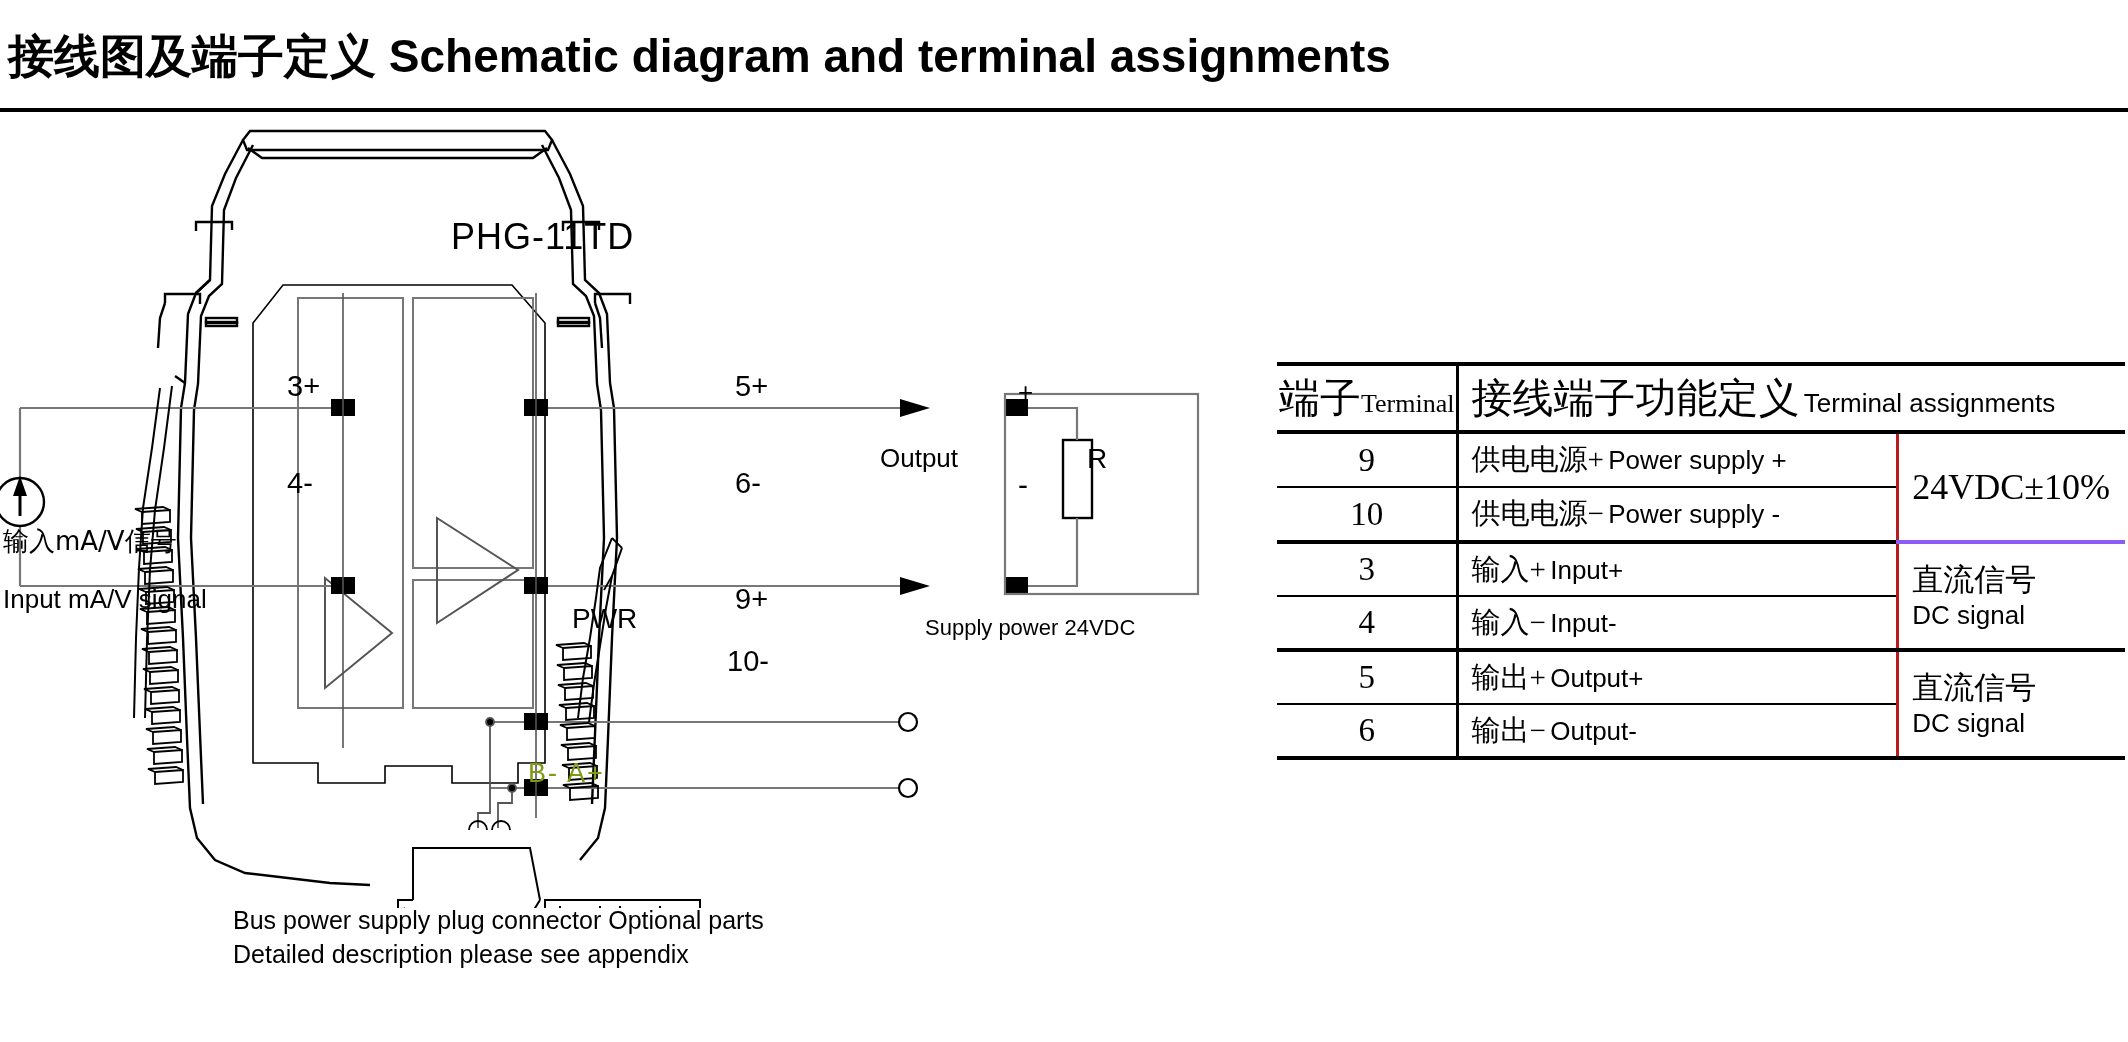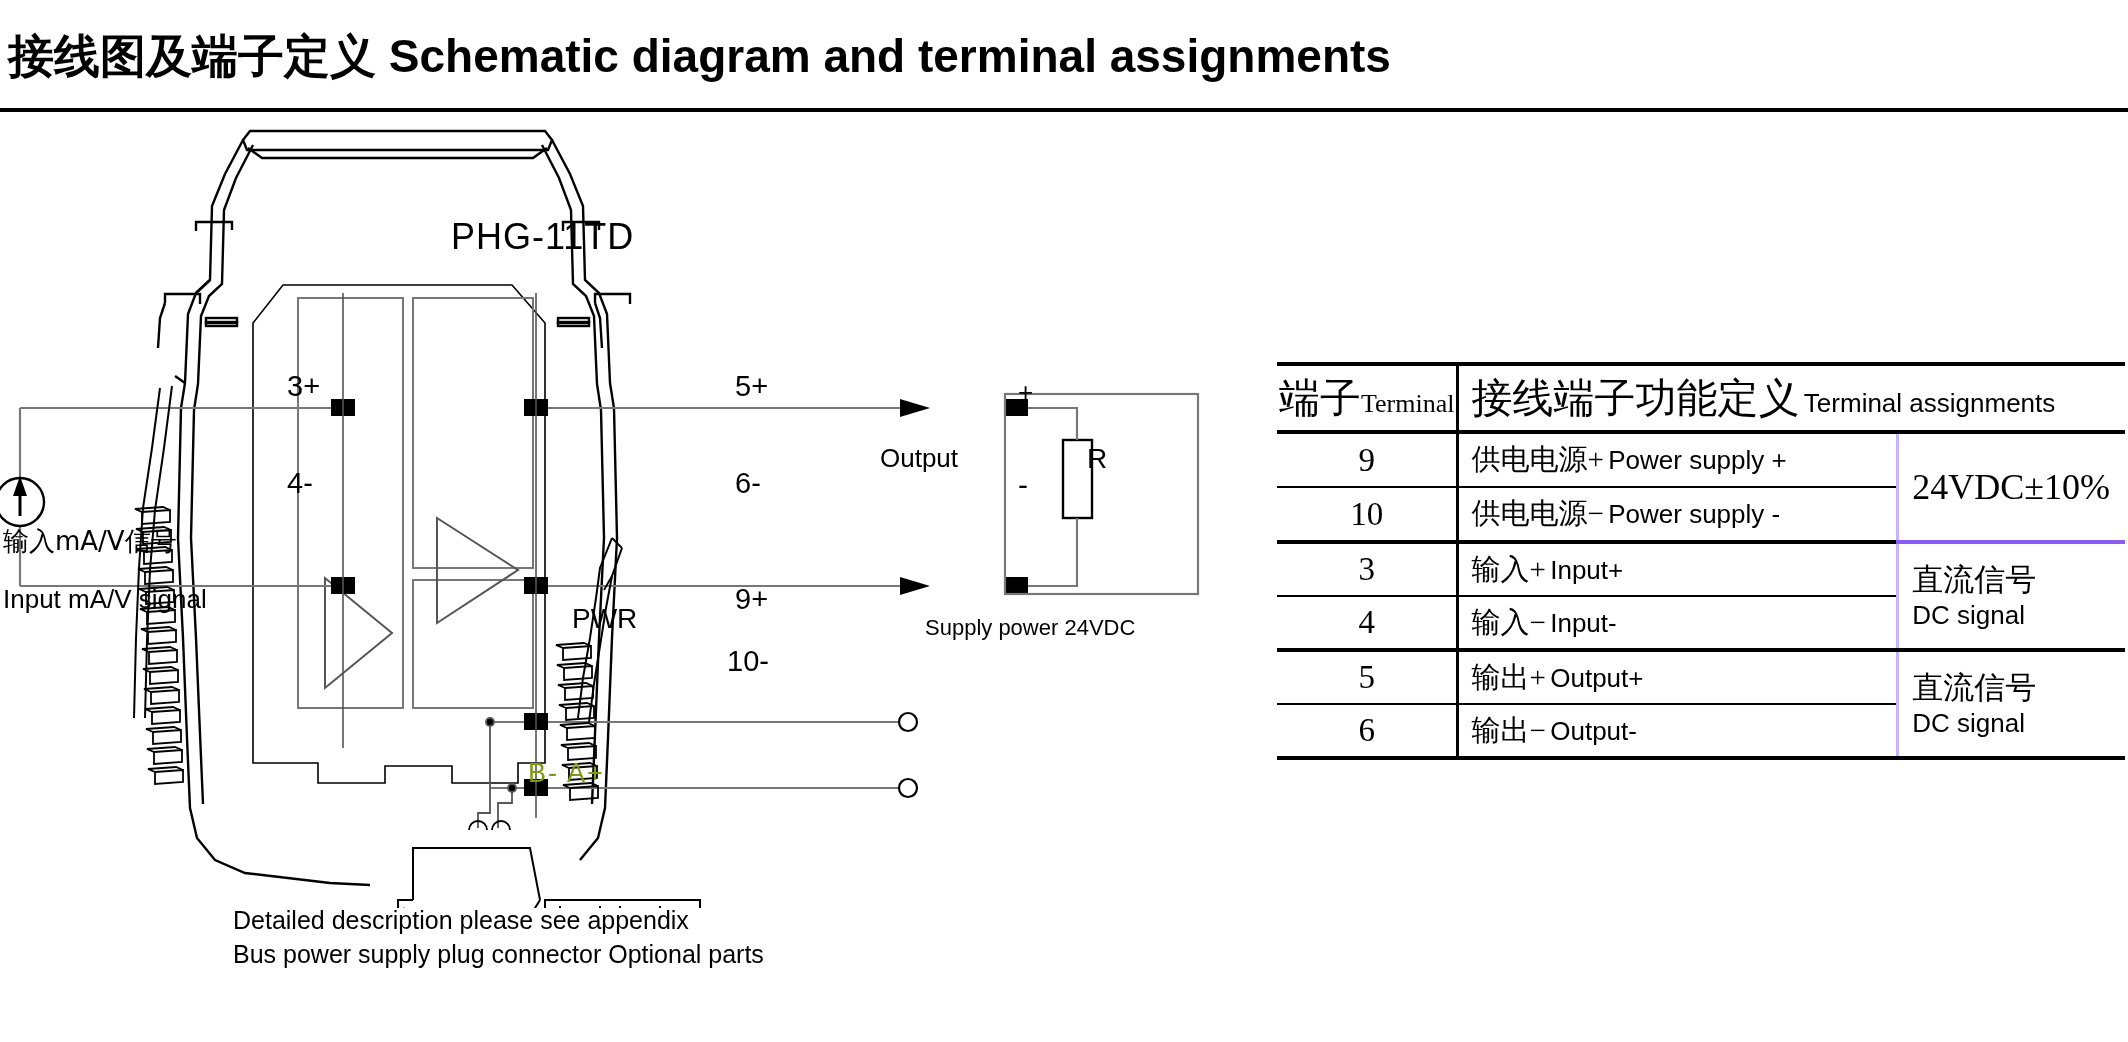--- a/index.html
+++ b/index.html
@@ -65,21 +65,21 @@
     border-bottom:2px solid #000;
   }
   #terminal-table tr.thick-top td{border-top:4px solid #000;}
   #terminal-table tr.thick-bot td{border-bottom:4px solid #000;}
   #terminal-table .c-term{
     width:167px;text-align:center;border-right:3px solid #000;
     font-family:"Liberation Serif","DejaVu Serif",serif;
     font-size:33px;
   }
   #terminal-table .c-desc{
-    width:406px;border-right:3px solid #c4b5fd;padding-left:12px;
+    width:406px;border-right:3px solid #b91c1c;padding-left:12px;
   }
   #terminal-table .c-note{padding-left:13px;}
   .hdr-cn{
     font-family:"Liberation Serif","DejaVu Serif",serif;font-size:41px;
   }
   .hdr-en{font-size:26px;}
   .desc-cn{
     font-family:"Liberation Serif","DejaVu Serif",serif;font-size:29px;
   }
   .desc-en{font-size:26px;}
@@ -314,22 +314,22 @@
 <div class="dlabel" id="label-output">Output</div>
 <div class="dlabel" id="label-resistor">R</div>
 <div class="dlabel" id="label-plus-out">+</div>
 <div class="dlabel" id="label-minus-out">-</div>
 <div class="dlabel" id="label-bus">B- A+</div>
 <div class="dlabel" id="label-supply">Supply power 24VDC</div>
 <div class="dlabel" id="label-input-cn">输入mA/V信号</div>
 <div class="dlabel" id="label-input-en">Input mA/V signal</div>
 
 <div id="caption">
+  <div>Bus power supply plug connector  Optional parts</div>
   <div>Detailed description please see appendix</div>
-  <div>Bus power supply plug connector  Optional parts</div>
 </div>
 
 <table id="terminal-table">
   <colgroup>
       <col style="width:167px">
       <col style="width:406px">
       <col>
     </colgroup>
   <tbody>
     <tr class="thick-top">

